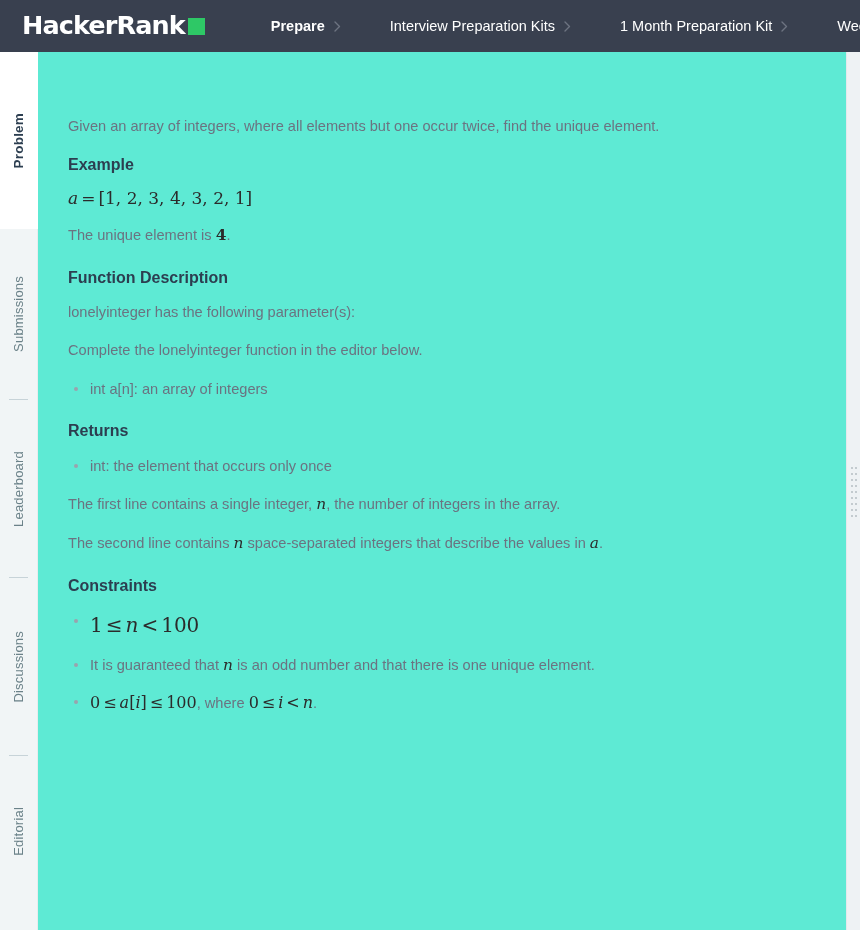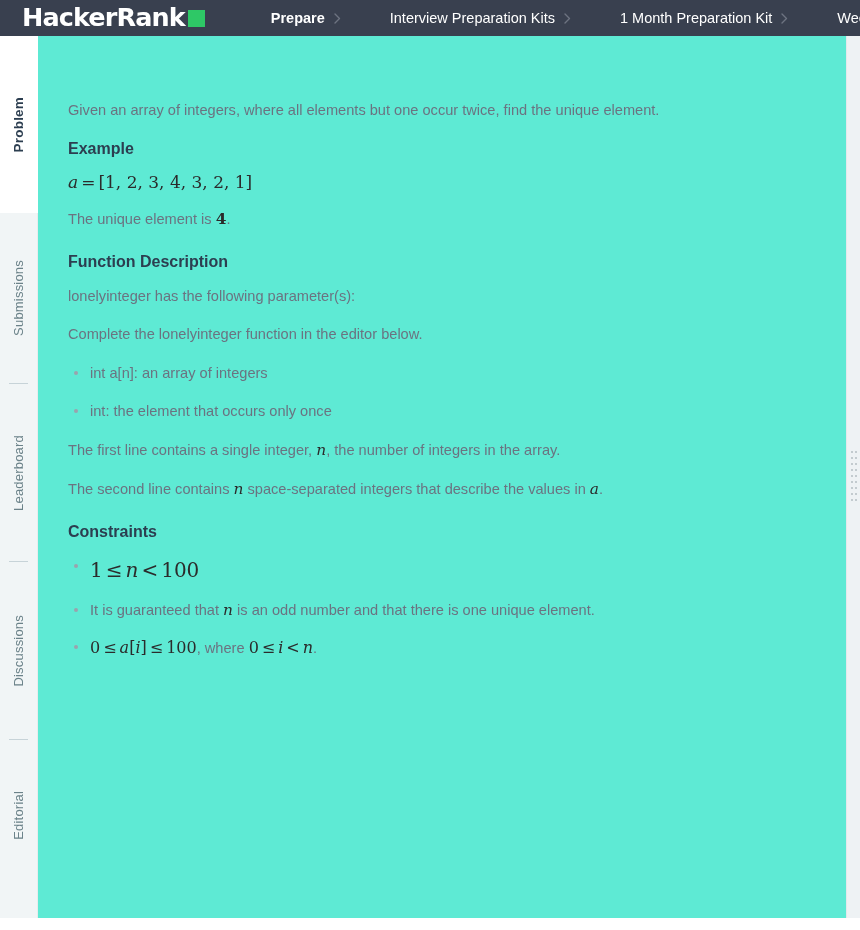--- a/index.html
+++ b/index.html
@@ -10,21 +10,21 @@
     width: 860px;
     height: 930px;
     background: #ffffff;
     font-family: "Liberation Sans", sans-serif;
     overflow: hidden;
     position: relative;
   }
 
   
   .header {
-    height: 36px;
+    height: 52px;
     background: #39404f;
     display: flex;
     align-items: center;
     padding-left: 22px;
     box-sizing: border-box;
     position: relative;
     z-index: 5;
   }
   .logo {
     display: flex;
@@ -298,20 +298,21 @@
       <p class="para"><span>The unique element is</span> <span class="math" style="font-weight:bold;font-style:normal;">4</span><span>.</span></p>
 
       <h3 class="sec sp">Function Description</h3>
       <p class="para">lonelyinteger has the following parameter(s):</p>
       <p class="para">Complete the lonelyinteger function in the editor below.</p>
 
       <ul class="blist">
         <li>int a[n]: an array of integers</li>
       </ul>
 
+      <h3 class="sec sp">Returns</h3>
       <ul class="blist">
         <li>int: the element that occurs only once</li>
       </ul>
 
 
       <p class="para"><span>The first line contains a single integer,</span> <span class="math">n</span><span>, the number of integers in the array.</span></p>
 
       <p class="para"><span>The second line contains</span> <span class="math">n</span> <span>space-separated integers that describe the values in</span> <span class="math">a</span><span>.</span></p>
 
       <h3 class="sec sp">Constraints</h3>

